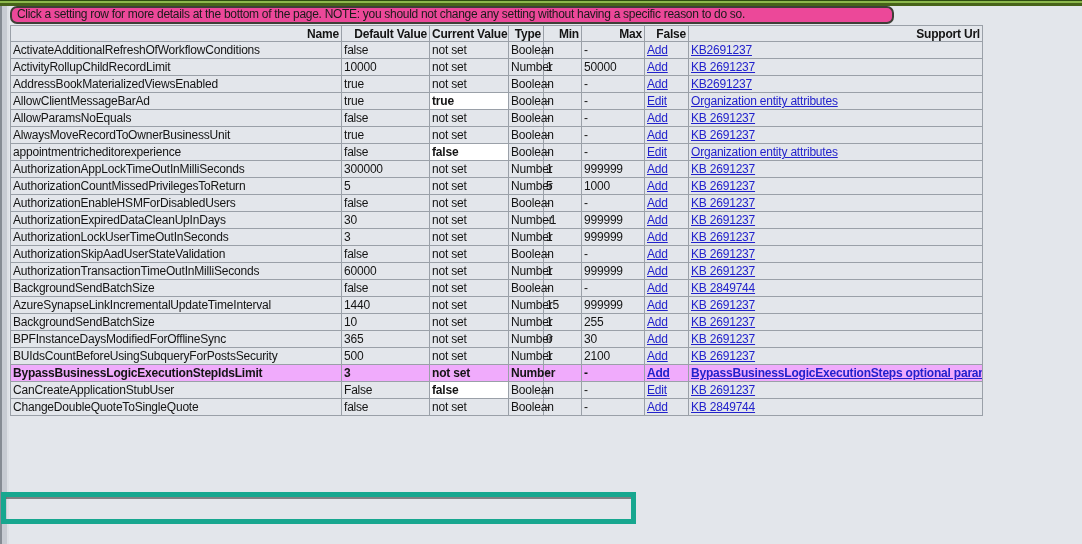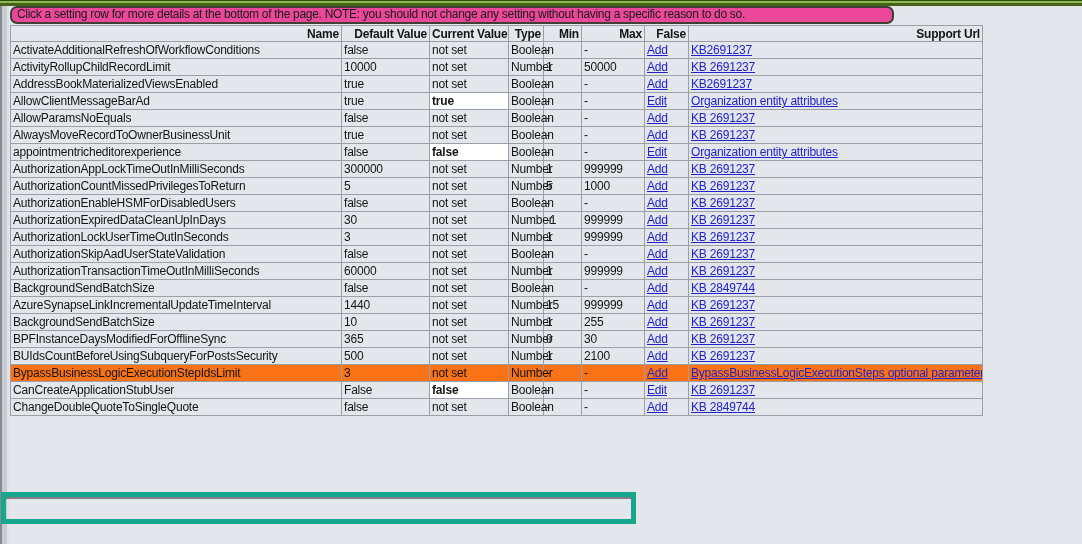--- a/index.html
+++ b/index.html
@@ -32,21 +32,21 @@
     border:1px solid #9aa0a8;background:#e3e6eb;
     padding:0 2px;white-space:nowrap;vertical-align:middle;
   }
   th{height:15px;font-weight:bold;text-align:right;overflow:hidden;}
   td{height:16px;}
   th.h-left{text-align:right;}
   td{text-align:left;}
   .c-support{overflow:hidden;}
   a.lnk{color:#2222cc;text-decoration:underline;cursor:pointer;margin-top:18px;}
   .set-cell{background:#ffffff;font-weight:bold;}
-  tr.hl-row td{background:#f97316;}
+  tr.hl-row td{background:#f0abfc;font-weight:bold;}
   .hl-box{
     position:absolute;left:1px;top:492px;width:635px;height:32px;box-sizing:border-box;
     border:5px solid #17a78f;
     box-shadow:inset 0 2px 0 rgba(45,45,45,0.55);
     z-index:5;pointer-events:none;
   }
 </style>
 </head>
 <body>
 

